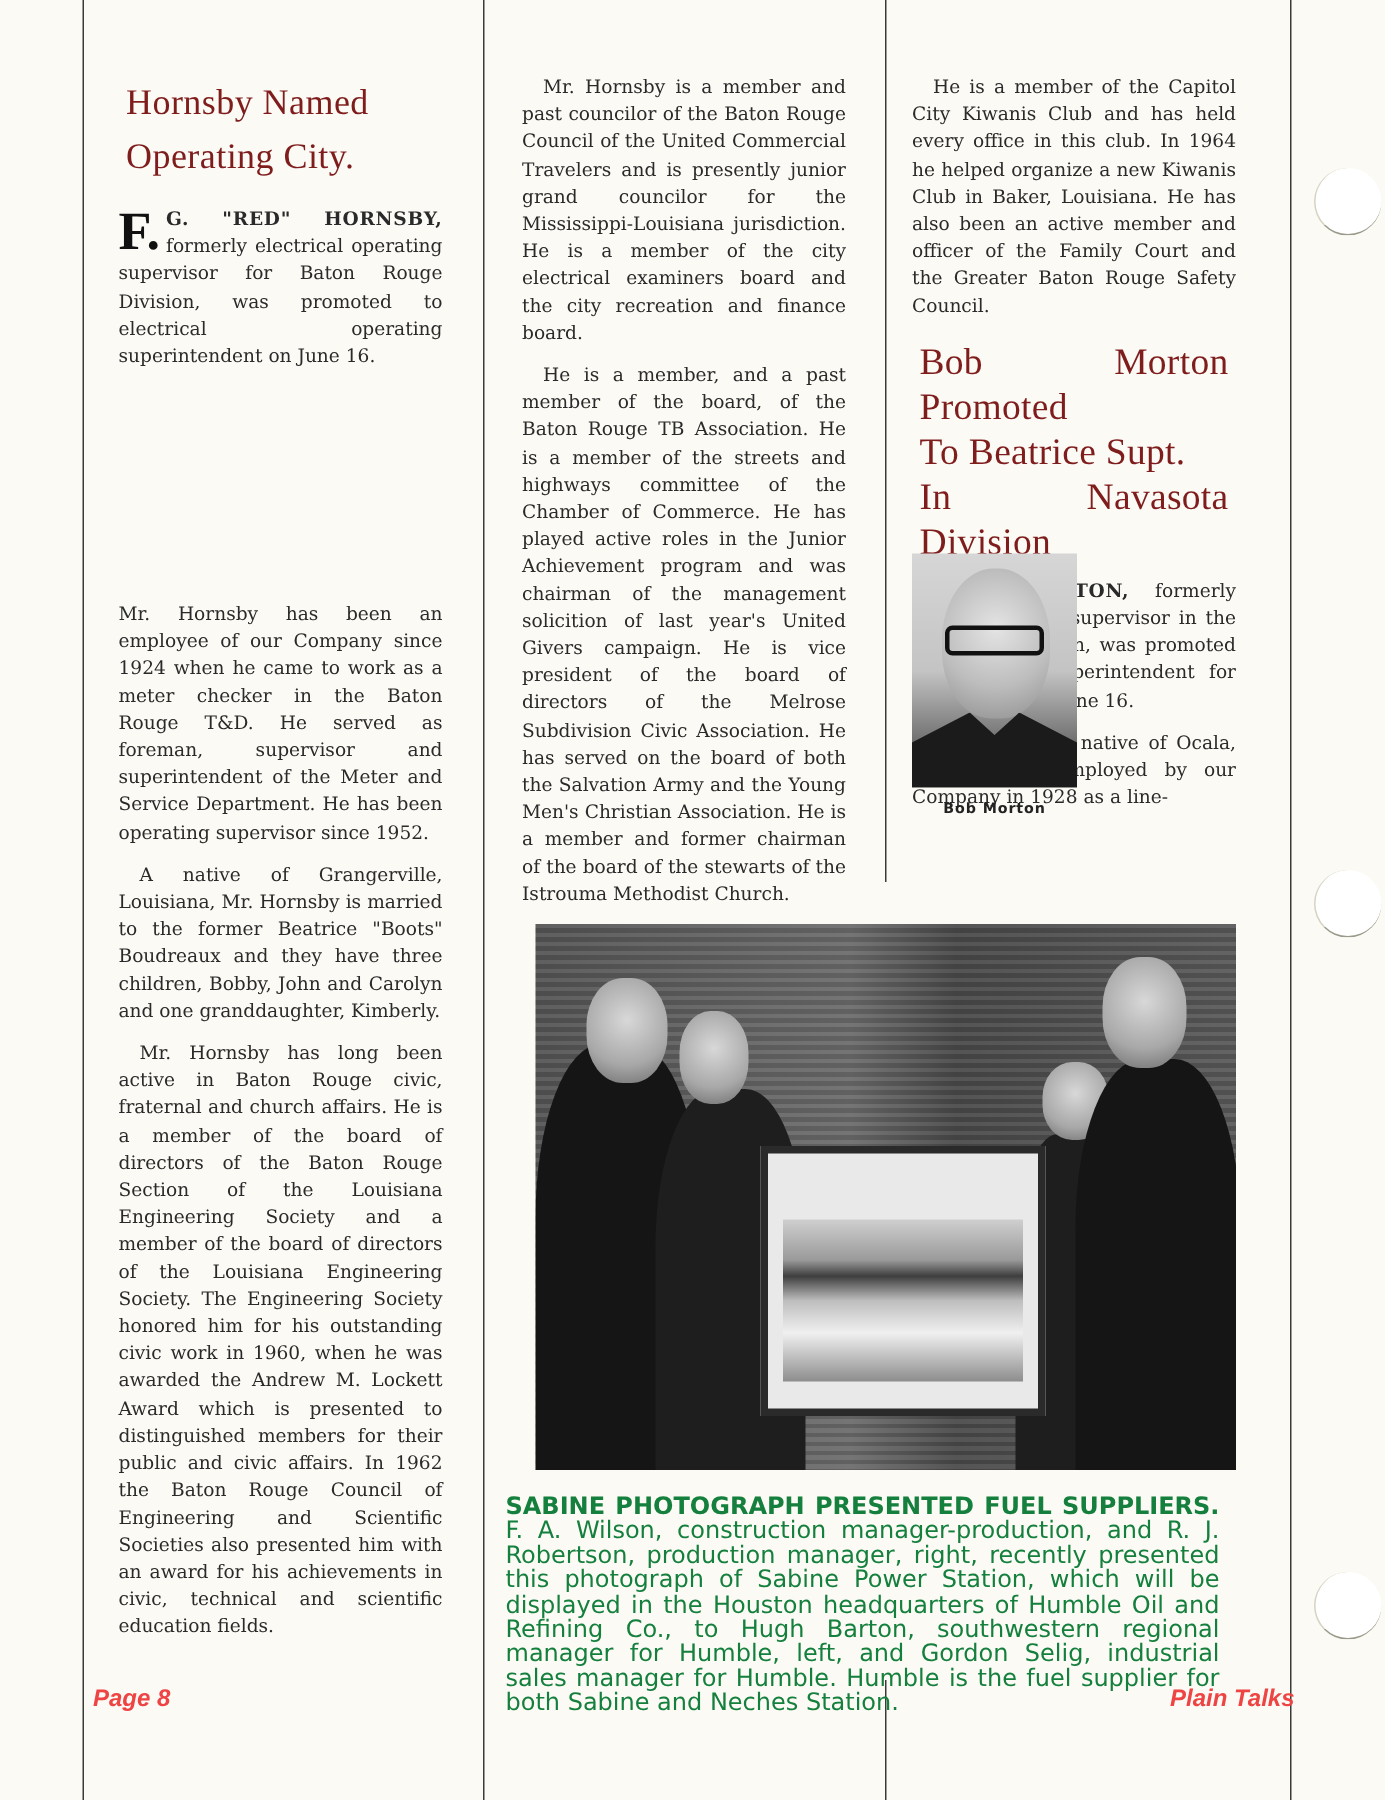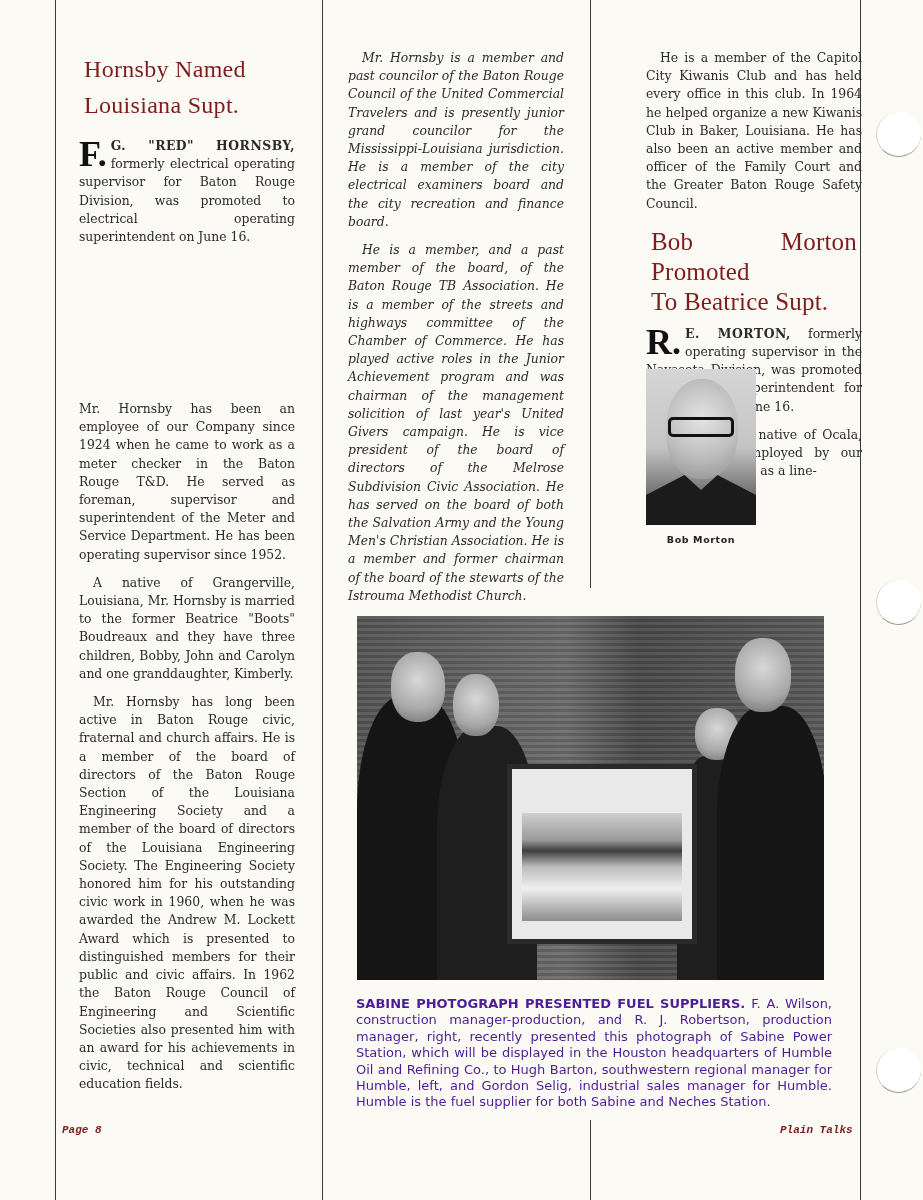--- a/index.html
+++ b/index.html
@@ -60,27 +60,27 @@
   }
   .frame {
     position:absolute; left:150px; top:148px; width:180px; height:170px;
     border:5px solid #2a2a2a; background:#e9e9e9;
   }
   .frame .scene {
     position:absolute; left:10px; right:10px; top:44px; bottom:18px;
     background:linear-gradient(180deg,#cfcfcf 0%,#9a9a9a 25%,#3e3e3e 35%,#bdbdbd 50%,#f0f0f0 70%,#8d8d8d 100%);
   }
   .caption-big {
-    position:absolute; left:356px; top:996px; width:476px;
-    font-family:"DejaVu Sans", sans-serif; font-weight:bold; font-size:13px;
-    line-height:16.4px; text-align:justify; color:#4c1d95;
+    position:absolute; left:337px; top:996px; width:476px;
+    font-family:"DejaVu Sans", sans-serif; font-weight:bold; font-size:16px;
+    line-height:16.4px; text-align:justify; color:#15803d;
   }
   .footer {
-    position:absolute; font-family:Liberation Mono, monospace; font-style:italic;
-    font-weight:bold; font-size:11px; color:#7f1d1d;
+    position:absolute; font-family:Liberation Sans, sans-serif; font-style:italic;
+    font-weight:bold; font-size:16px; color:#ef4444;
   }
   .hole {
     position:absolute; width:44px; height:44px; border-radius:50%;
     border-bottom:1.5px solid #9a9a8a; border-left:1px solid #d6d3c2;
     background:#fff;
   }
 </style>
 </head>
 <body>
 
@@ -90,44 +90,45 @@
 <div class="rule" style="left:590px; top:1120px; height:80px;"></div>
 <div class="rule" style="left:860px; top:0; height:1200px;"></div>
 
 <div class="hole" style="left:876px; top:112px;"></div>
 <div class="hole" style="left:876px; top:580px;"></div>
 <div class="hole" style="left:876px; top:1048px;"></div>
 
 <div class="col" style="left:79px; top:46px; width:216px;">
   <h1 class="headline h1">
     <div>Hornsby Named</div>
-    <div>Louisiana Supt.</div>
+    <div>Operating City.</div>
   </h1>
   <p class="noindent" style="margin-top:14px;">
     <span class="dropcap">F.</span>
     <span class="smallcaps">G. "RED" HORNSBY,</span><span> formerly electrical operating supervisor for Baton Rouge Division, was promoted to electrical operating superintendent on June 16.</span>
   </p>
 </div>
 
 <div class="col" style="left:79px; top:400px; width:216px;">
   <p style="text-indent:0;">Mr. Hornsby has been an employee of our Company since 1924 when he came to work as a meter checker in the Baton Rouge T&amp;D. He served as foreman, supervisor and superintendent of the Meter and Service Department. He has been operating supervisor since 1952.</p>
   <p>A native of Grangerville, Louisiana, Mr. Hornsby is married to the former Beatrice "Boots" Boudreaux and they have three children, Bobby, John and Carolyn and one granddaughter, Kimberly.</p>
   <p>Mr. Hornsby has long been active in Baton Rouge civic, fraternal and church affairs. He is a member of the board of directors of the Baton Rouge Section of the Louisiana Engineering Society and a member of the board of directors of the Louisiana Engineering Society. The Engineering Society honored him for his outstanding civic work in 1960, when he was awarded the Andrew M. Lockett Award which is presented to distinguished members for their public and civic affairs. In 1962 the Baton Rouge Council of Engineering and Scientific Societies also presented him with an award for his achievements in civic, technical and scientific education fields.</p>
 </div>
 
-<div class="col" style="left:348px; top:49px; width:216px;font-style:italic;">
+<div class="col" style="left:348px; top:49px; width:216px;">
   <p>Mr. Hornsby is a member and past councilor of the Baton Rouge Council of the United Commercial Travelers and is presently junior grand councilor for the Mississippi-Louisiana jurisdiction. He is a member of the city electrical examiners board and the city recreation and finance board.</p>
   <p>He is a member, and a past member of the board, of the Baton Rouge TB Association. He is a member of the streets and highways committee of the Chamber of Commerce. He has played active roles in the Junior Achievement program and was chairman of the management solicition of last year's United Givers campaign. He is vice president of the board of directors of the Melrose Subdivision Civic Association. He has served on the board of both the Salvation Army and the Young Men's Christian Association. He is a member and former chairman of the board of the stewarts of the Istrouma Methodist Church.</p>
 </div>
 
-<div class="col" style="left:646px; top:49px; width:216px;">
+<div class="col" style="left:608px; top:49px; width:216px;">
   <p>He is a member of the Capitol City Kiwanis Club and has held every office in this club. In 1964 he helped organize a new Kiwanis Club in Baker, Louisiana. He has also been an active member and officer of the Family Court and the Greater Baton Rouge Safety Council.</p>
   <h2 class="headline h2" style="margin-top:14px;">
     <div>Bob Morton Promoted</div>
     <div>To Beatrice Supt.</div>
+    <div>In Navasota Division</div>
   </h2>
   <p class="noindent" style="margin-top:8px;">
     <span class="dropcap">R.</span>
     <span class="smallcaps">E. MORTON,</span><span> formerly operating supervisor in the Navasota Division, was promoted to operating superintendent for the division on June 16.</span>
   </p>
   <p>Mr. Morton, a native of Ocala, Florida, was employed by our Company in 1928 as a line-</p>
   <div class="portrait" style="position:absolute; left:0; top:320px; width:110px; margin:0;">
     <div class="photo-box" style="width:110px; height:156px; background:linear-gradient(180deg,#d6d6d6 0%,#c4c4c4 50%,#3a3a3a 100%);">
       <div class="face" style="left:20px; top:10px; width:72px; height:100px;"></div>
       <div class="glasses" style="left:22px; top:48px; width:60px; height:14px;"></div>

